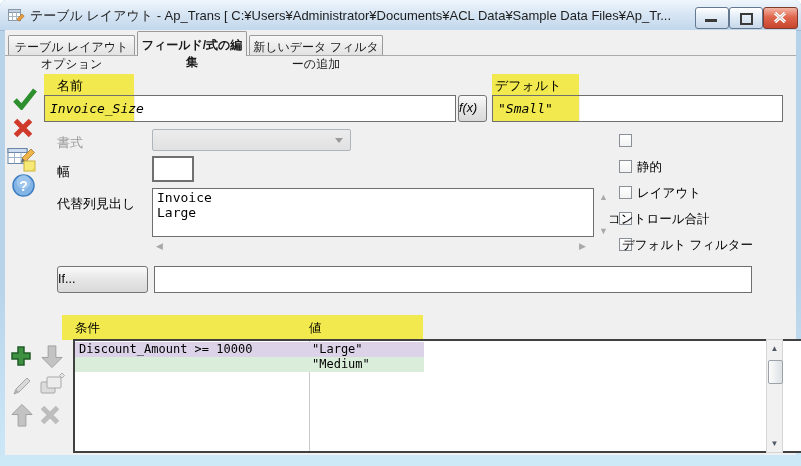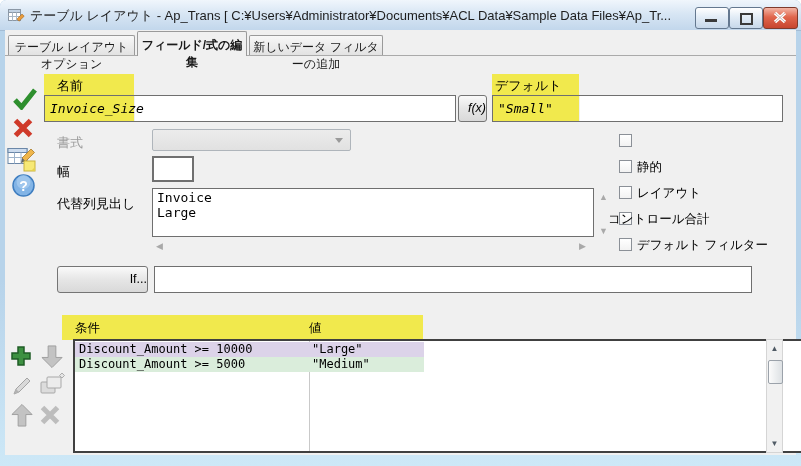--- a/index.html
+++ b/index.html
@@ -32,21 +32,21 @@
   
   .lbl{font-size:13px;color:#000;z-index:2;white-space:nowrap;}
   .lbl-disabled{color:#9b9b9b;}
   .field{box-sizing:border-box;border:1px solid #6f6f6f;background:#fff;z-index:2;
     font-family:"DejaVu Sans Mono","Liberation Mono",monospace;font-size:13px;color:#000;}
   .field .val{position:absolute;left:5px;top:5px;white-space:pre;font-style:italic;}
   .field.hl-left-90{background:linear-gradient(90deg,rgba(255,255,255,0) 0px,rgba(255,255,255,0) 90px,#fff 90px);}
   .field.hl-left-87{background:linear-gradient(90deg,rgba(255,255,255,0) 0px,rgba(255,255,255,0) 87px,#fff 87px);}
   .btn{box-sizing:border-box;border:1px solid #757575;border-radius:3px;z-index:2;
     background:linear-gradient(#fafafa,#e6e6e6 49%,#d9d9d9);
-    font-size:12.5px;color:#000;text-align:right;}
+    font-size:12.5px;color:#000;text-align:left;}
   .combo{box-sizing:border-box;border:1px solid #afb5bb;border-radius:2px;z-index:2;
     background:linear-gradient(#ececec,#e1e1e1);}
   .combo .arrow{position:absolute;right:7px;top:8px;width:0;height:0;
     border-left:4px solid transparent;border-right:4px solid transparent;border-top:5px solid #9a9a9a;}
   .checkbox{box-sizing:border-box;width:13px;height:13px;border:1px solid #8b9097;
     background:linear-gradient(#ffffff,#f2f2f2);z-index:2;}
   .cb-label{font-size:12.5px;color:#000;z-index:2;white-space:nowrap;}
   .mini-arrow{font-size:9px;color:#a9a9a9;z-index:2;line-height:9px;}
   
   .cond-header-label{font-size:12.5px;color:#000;z-index:2;white-space:nowrap;}
@@ -180,21 +180,21 @@
   <div class="abs mini-arrow" style="left:579px;top:242px;">▶</div>
 
   <div class="abs checkbox" style="left:619px;top:134px;"></div>
   <div class="abs checkbox" style="left:619px;top:160px;"></div>
   <div class="abs cb-label" style="left:637px;top:159px;">静的</div>
   <div class="abs checkbox" style="left:619px;top:186px;"></div>
   <div class="abs cb-label" style="left:637px;top:185px;">レイアウト</div>
   <div class="abs checkbox" style="left:619px;top:212px;"></div>
   <div class="abs cb-label" style="left:608px;top:211px;">コントロール合計</div>
   <div class="abs checkbox" style="left:619px;top:238px;"></div>
-  <div class="abs cb-label" style="left:637px;top:237px;">デフォルト フィルター</div>
+  <div class="abs cb-label" style="left:622px;top:237px;">デフォルト フィルター</div>
 
   <div class="abs btn" style="left:57px;top:266px;width:91px;height:27px;line-height:25px;">
     <span>If...</span>
   </div>
   <div class="abs field" style="left:154px;top:266px;width:598px;height:27px;">
     <span class="val"></span>
   </div>
 
   <div class="abs hl" style="left:62px;top:315px;width:361px;height:25px;"></div>
   <div class="abs cond-header-label" style="left:75px;top:320px;">条件</div>
@@ -234,21 +234,20 @@
     </svg>
   </div>
 
   <div class="abs cond-table" style="left:73px;top:339px;width:791px;height:114px;">
     <div class="cond-col-divider"></div>
     <div class="cond-row row-purple" style="top:1px;">
       <span class="c">Discount_Amount &gt;= 10000</span>
       <span class="v">"Large"</span>
     </div>
     <div class="cond-row row-green" style="top:16px;">
-      <span class="c">Discount_Amount &gt;= 5000</span>
       <span class="v">"Medium"</span>
     </div>
   </div>
 
   <div class="abs scrollbar" style="left:766px;top:339px;width:17px;height:114px;">
     <div class="sb-arrow" style="top:1px;">▲</div>
     <div class="sb-thumb" style="top:20px;"></div>
     <div class="sb-arrow" style="bottom:1px;">▼</div>
   </div>
 

